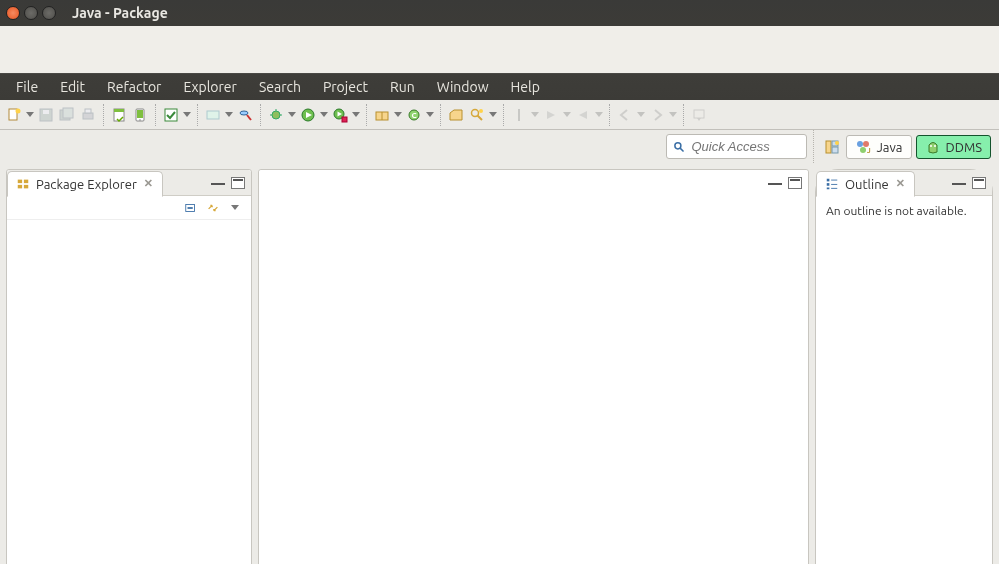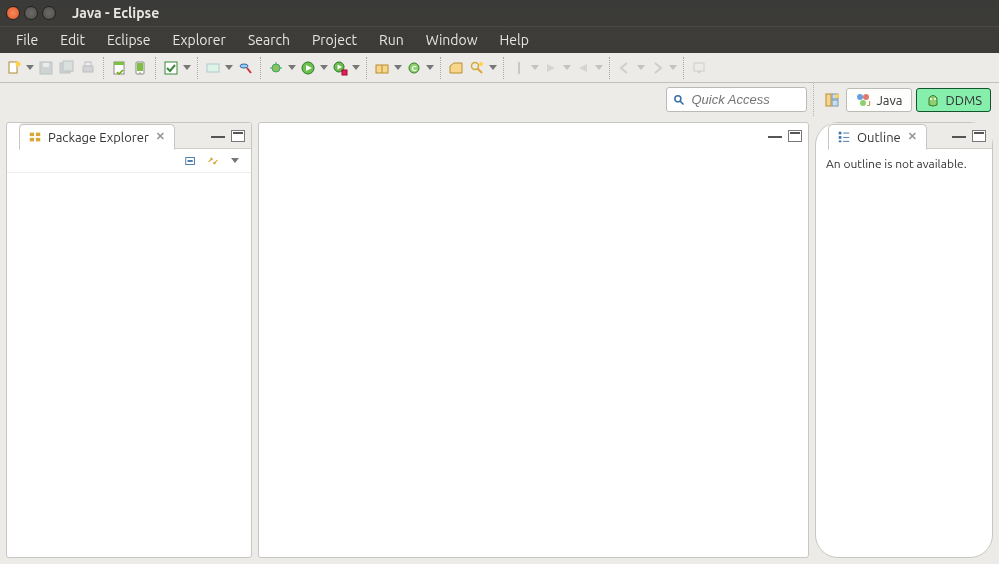--- a/index.html
+++ b/index.html
@@ -8,21 +8,21 @@
   
   .titlebar { height: 26px; background: linear-gradient(#3a3a38, #3c3b37); display: flex; align-items: center; padding: 0 6px; color: #dcdad5; }
   .win-btns { display: flex; gap: 4px; margin-right: 16px; }
   .wbtn { width: 14px; height: 14px; border-radius: 50%; border: 1px solid #222; display:inline-block; }
   .wclose { background: radial-gradient(#f58b61,#e95420); }
   .wmin   { background: radial-gradient(#6c6b67,#4f4e4a); }
   .wmax   { background: radial-gradient(#6c6b67,#4f4e4a); }
   .titlebar .title { font-weight: bold; font-size: 14px; color: #e9e7e2; }
 
   
-  .menubar { height: 27px; background: linear-gradient(#3e3d39, #3c3b37); display: flex; align-items: center; padding: 0 6px; color: #e7e5de; gap: 2px; border-top: 1px solid #4a4945; }
+  .menubar { height: 27px; background: linear-gradient(#3e3d39, #3c3b37); display: flex; align-items: center; padding: 0 6px; color: #e7e5de; gap: 2px; border-top: 1px solid #4a4945; margin-top: 47px; }
   .menubar .mitem { padding: 4px 10px; cursor: default; font-size: 14px; }
 
   
   .toolbar { height: 30px; background: #ecebe7; border-bottom: 1px solid #c2c0bb; display:flex; align-items:center; padding: 0 4px; gap:1px; }
   .tsep { width:1px; height:22px; border-left:1px dotted #aaa; margin: 0 4px; }
   .tbtn { width:20px; height:20px; display:flex; align-items:center; justify-content:center; border-radius:2px; cursor:default; }
   .tdrop { width:10px; display:flex; align-items:center; justify-content:center; }
   .chev { width:0;height:0;border-left:4px solid transparent;border-right:4px solid transparent;border-top:5px solid #777; }
   .ico { width:16px; height:16px; }
 
@@ -35,21 +35,21 @@
   .pbtn.active { border:1px solid #bcbab4; background:#fefefc; }
   .pbtn.ddms { border:1px solid #14532d; background:#86efac; }
 
   
   .workspace { display:flex; height: calc(564px - 26px - 27px - 30px - 33px); background:#ecebe7; padding:6px; gap:6px; }
   .pane { background:#fff; border:1px solid #c8c6c0; border-radius:3px; display:flex; flex-direction:column; }
   .pane.left  { width:246px; }
   .pane.center{ flex:1; }
   .pane.right { width:178px;border-radius:23px; }
 
-  .tabrow { height:26px; display:flex; align-items:center; background:#ecebe7; border-bottom:1px solid #cfcdc6; border-top-left-radius:3px; border-top-right-radius:3px;margin-left:12px; }
+  .tabrow { height:26px; display:flex; align-items:center; background:#ecebe7; border-bottom:1px solid #cfcdc6; border-top-left-radius:3px; border-top-right-radius:3px; }
   .tab { display:flex; align-items:center; gap:6px; height:26px; padding:0 8px 0 8px; background:#fff; border:1px solid #c8c6c0; border-bottom:1px solid #fff; border-top-left-radius:5px; border-top-right-radius:5px; position:relative; top:1px; font-size:13px; }
   .tab .close { width:11px; height:11px; color:#9a9892; font-weight:bold; font-size:11px; line-height:10px; text-align:center; cursor:default; }
   .tabrow .spacer { flex:1; }
   .viewctl { display:flex; gap:6px; padding-right:6px; }
   .vcbtn { width:14px; height:12px; border:1px solid #777; cursor:default; position:relative; background:#fff; }
   .vcbtn.minimize { border:none; border-bottom:2px solid #555; background:transparent; height:8px; }
   .vcbtn.maximize::after { content:""; position:absolute; left:1px; right:1px; top:1px; height:0; border-top:2px solid #555;}
 
   .viewtools { height:24px; display:flex; align-items:center; justify-content:flex-end; gap:6px; padding:0 8px; border-bottom:1px solid #eee; }
   .viewtools .vt { width:16px; height:16px; display:flex; align-items:center; justify-content:center; cursor:default; }
@@ -62,27 +62,27 @@
 </style>
 </head>
 <body>
 
 <div class="titlebar">
   <div class="win-btns">
     <span class="wbtn wclose"></span>
     <span class="wbtn wmin"></span>
     <span class="wbtn wmax"></span>
   </div>
-  <div class="title">Java - Eclipse</div>
+  <div class="title">Java - Package</div>
 </div>
 
 <div class="menubar">
   <div class="mitem">File</div>
   <div class="mitem">Edit</div>
-  <div class="mitem">Eclipse</div>
+  <div class="mitem">Refactor</div>
   <div class="mitem">Explorer</div>
   <div class="mitem">Search</div>
   <div class="mitem">Project</div>
   <div class="mitem">Run</div>
   <div class="mitem">Window</div>
   <div class="mitem">Help</div>
 </div>
 
 <div class="toolbar">
   <div class="tbtn">

